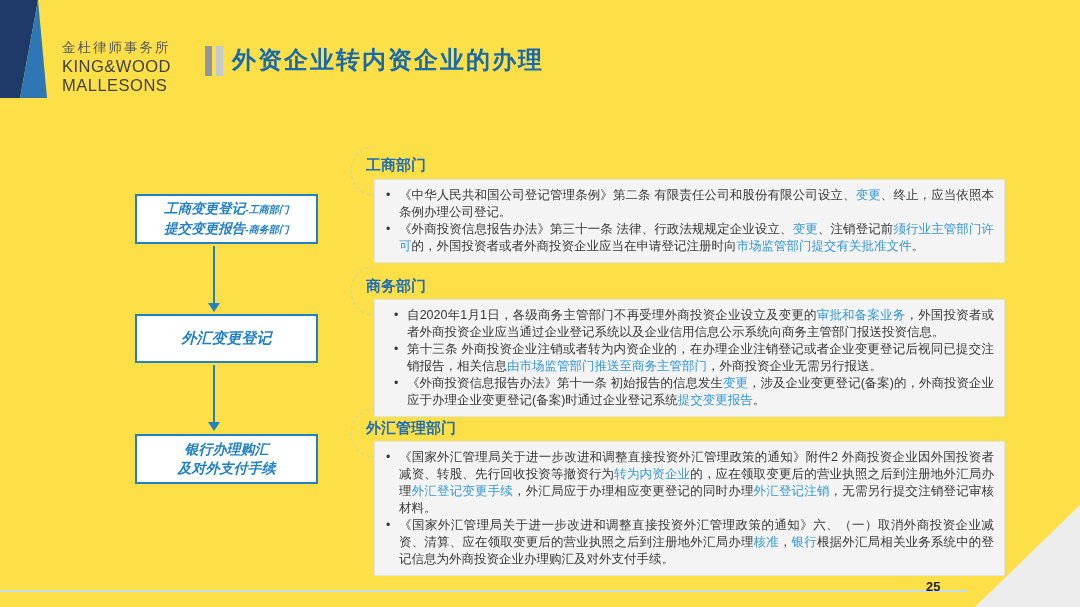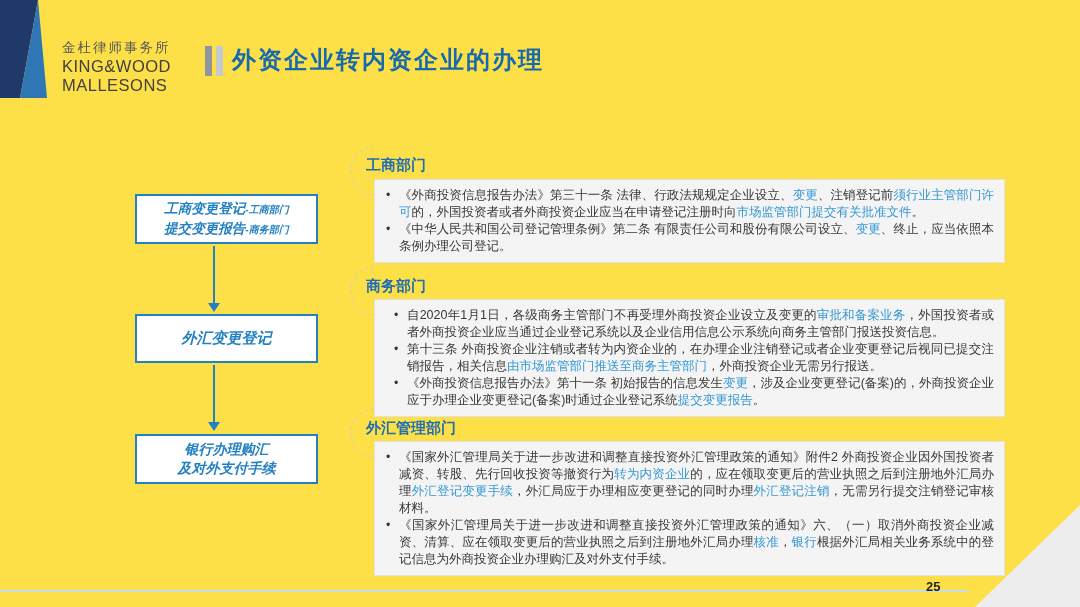--- a/index.html
+++ b/index.html
@@ -99,22 +99,22 @@
   <svg class="arc arc3" viewBox="0 0 32 58">
     <path d="M27,4 A23,24 0 1 0 27,52" fill="none" stroke="#cccccc" stroke-dasharray="3,3"></path>
   </svg>
 
   <div class="section-header sh1">工商部门</div>
   <div class="section-header sh2">商务部门</div>
   <div class="section-header sh3">外汇管理部门</div>
 
   <div class="section-box sb1">
     <ul>
+        <li><span>《中华人民共和国公司登记管理条例》第二条 有限责任公司和股份有限公司设立、</span><span class="hl">变更</span><span>、终止，应当依照本条例办理公司登记。</span></li>
         <li><span>《外商投资信息报告办法》第三十一条 法律、行政法规规定企业设立、</span><span class="hl">变更</span><span>、注销登记前</span><span class="hl">须行业主管部门许可</span><span>的，外国投资者或者外商投资企业应当在申请登记注册时向</span><span class="hl">市场监管部门提交有关批准文件</span><span>。</span></li>
-        <li><span>《中华人民共和国公司登记管理条例》第二条 有限责任公司和股份有限公司设立、</span><span class="hl">变更</span><span>、终止，应当依照本条例办理公司登记。</span></li>
       </ul>
   </div>
   <div class="section-box sb2">
     <ul>
         <li><span>自2020年1月1日，各级商务主管部门不再受理外商投资企业设立及变更的</span><span class="hl">审批和备案业务</span><span>，外国投资者或者外商投资企业应当通过企业登记系统以及企业信用信息公示系统向商务主管部门报送投资信息。</span></li>
         <li><span>第十三条 外商投资企业注销或者转为内资企业的，在办理企业注销登记或者企业变更登记后视同已提交注销报告，相关信息</span><span class="hl">由市场监管部门推送至商务主管部门</span><span>，外商投资企业无需另行报送。</span></li>
         <li><span>《外商投资信息报告办法》第十一条 初始报告的信息发生</span><span class="hl">变更</span><span>，涉及企业变更登记(备案)的，外商投资企业应于办理企业变更登记(备案)时通过企业登记系统</span><span class="hl">提交变更报告</span><span>。</span></li>
       </ul>
   </div>
   <div class="section-box sb3">

